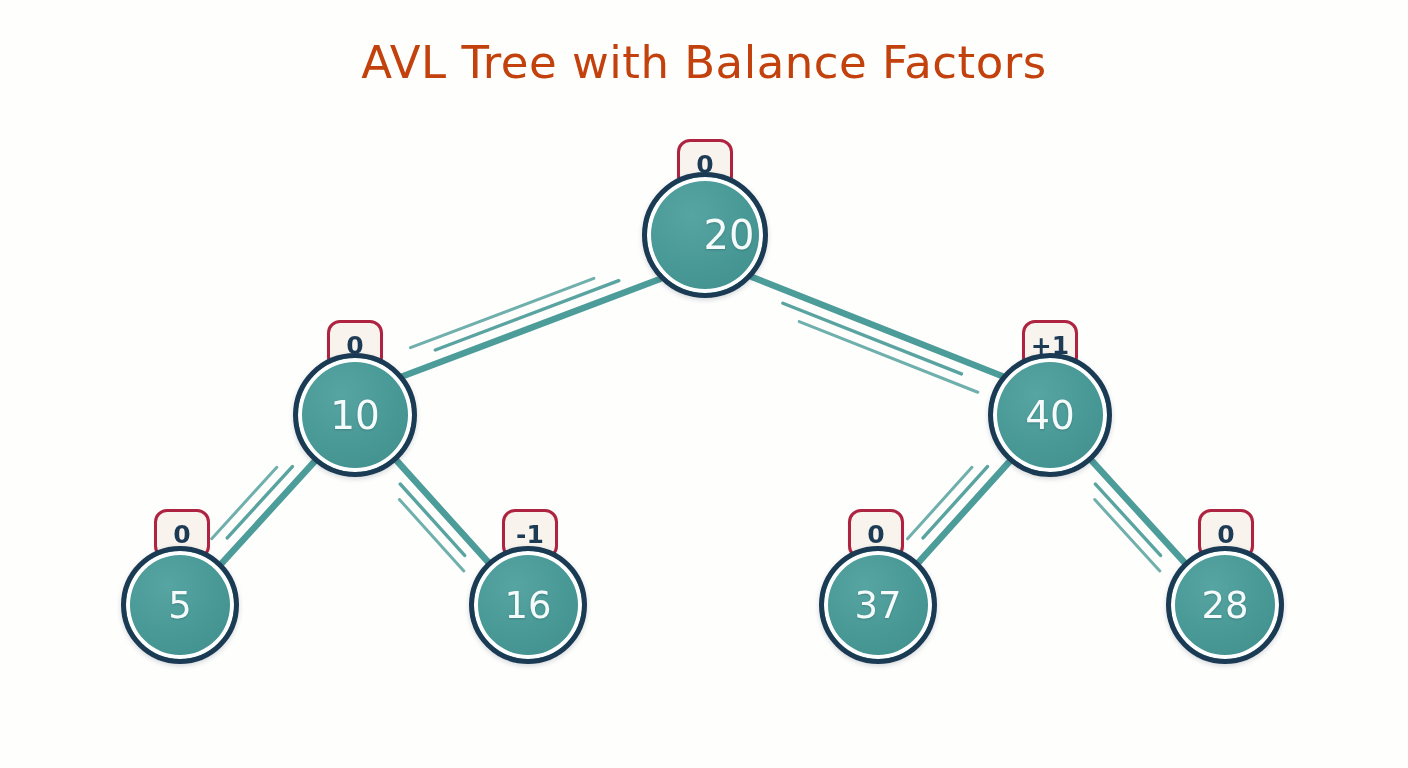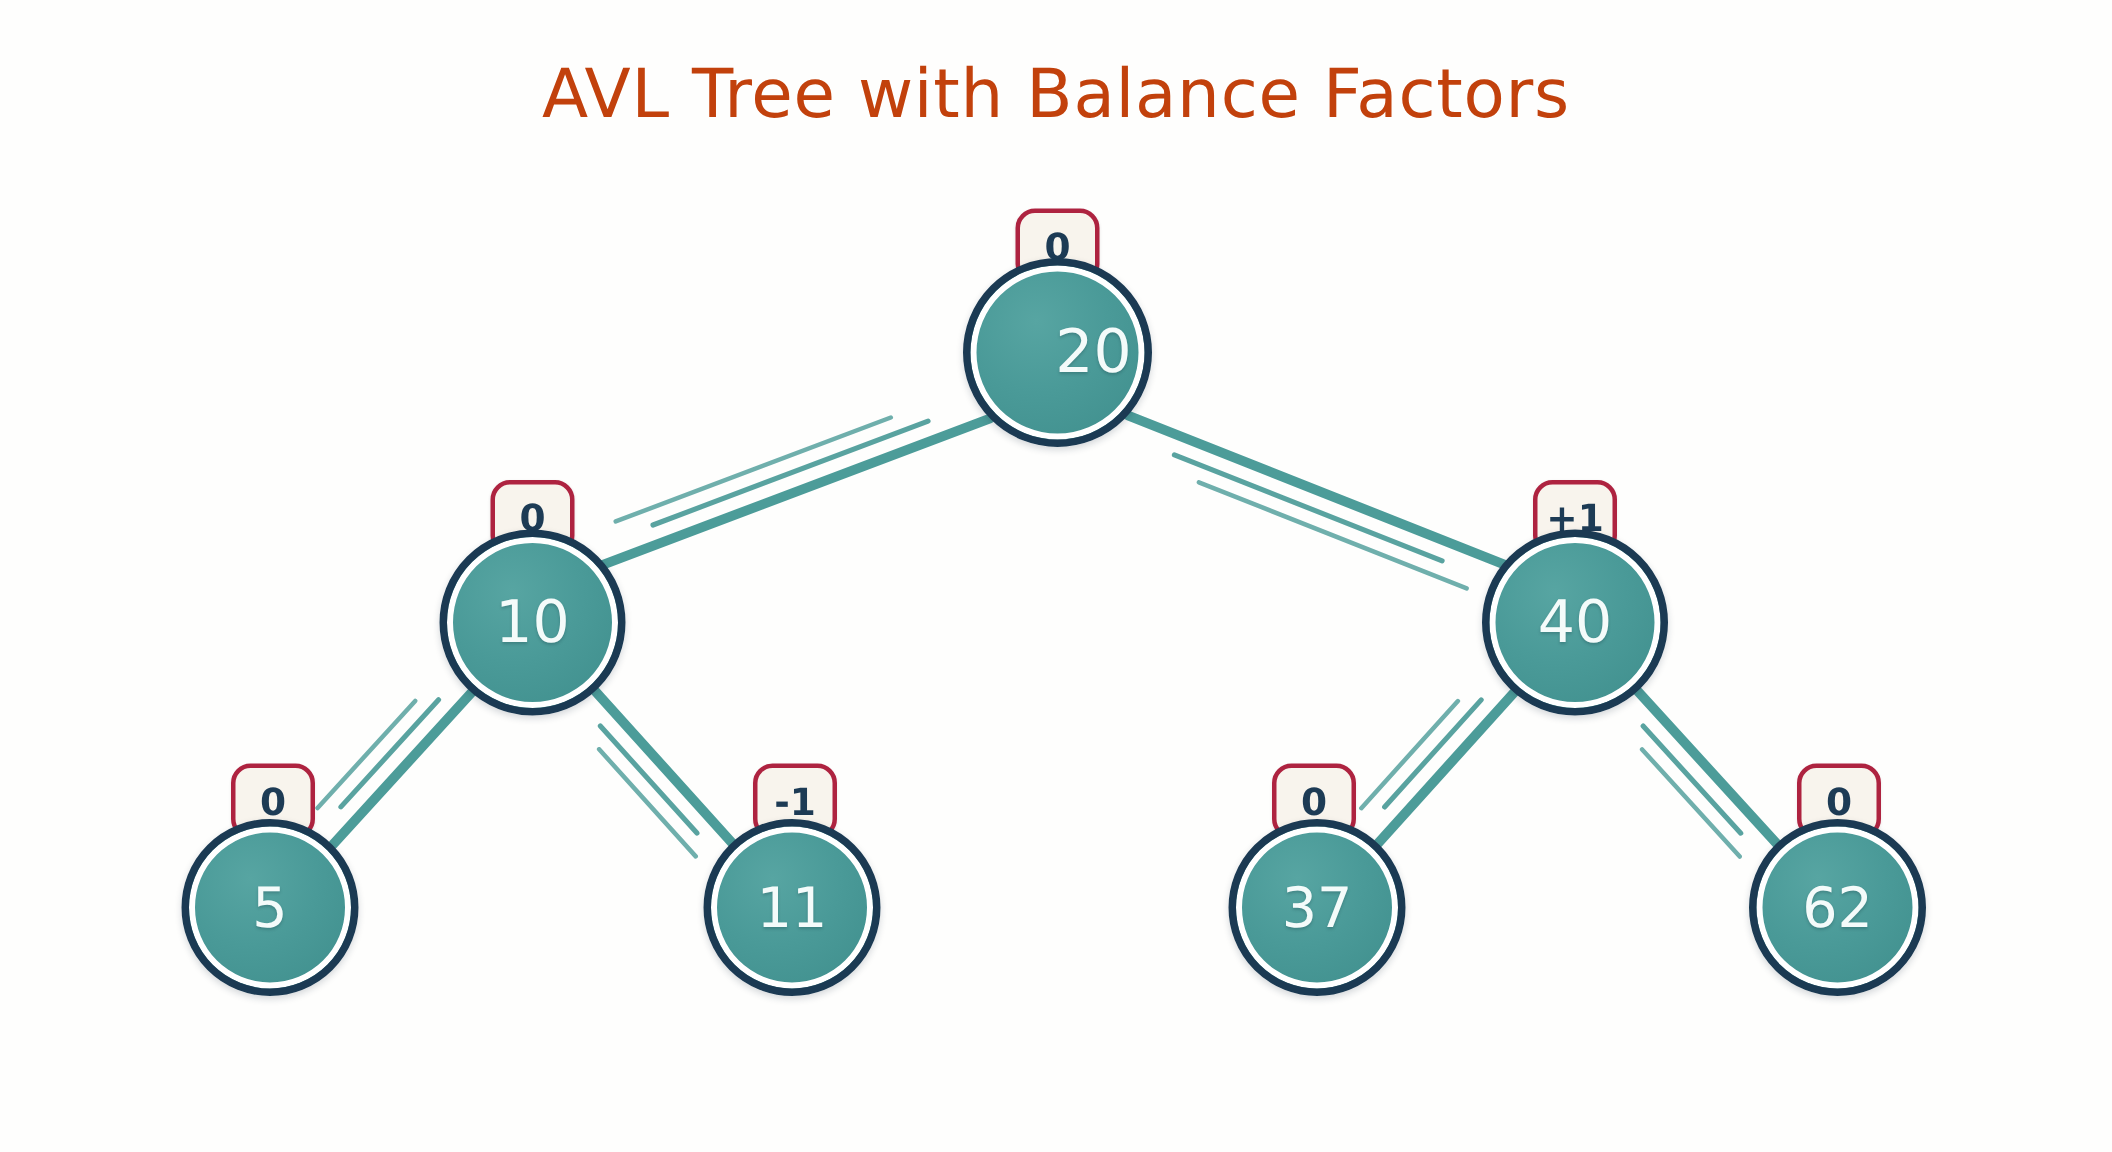--- a/index.html
+++ b/index.html
@@ -152,29 +152,29 @@
       <div class="badge" style="left: 154px; top: 509px; width: 56px; height: 50px;">
         <span class="badge-text">0</span>
       </div>
       <div class="node leaf" style="left: 121px; top: 546px;">
         <span class="node-label">5</span>
       </div>
       <div class="badge" style="left: 502px; top: 509px; width: 56px; height: 50px;">
         <span class="badge-text">-1</span>
       </div>
       <div class="node leaf" style="left: 469px; top: 546px;">
-        <span class="node-label">11</span>
+        <span class="node-label">16</span>
       </div>
       <div class="badge" style="left: 848px; top: 509px; width: 56px; height: 50px;">
         <span class="badge-text">0</span>
       </div>
       <div class="node leaf" style="left: 819px; top: 546px;">
         <span class="node-label">37</span>
       </div>
       <div class="badge" style="left: 1198px; top: 509px; width: 56px; height: 50px;">
         <span class="badge-text">0</span>
       </div>
       <div class="node leaf" style="left: 1166px; top: 546px;">
-        <span class="node-label">62</span>
+        <span class="node-label">28</span>
       </div>
     </div>
 
 </div>
 
 </body></html>

